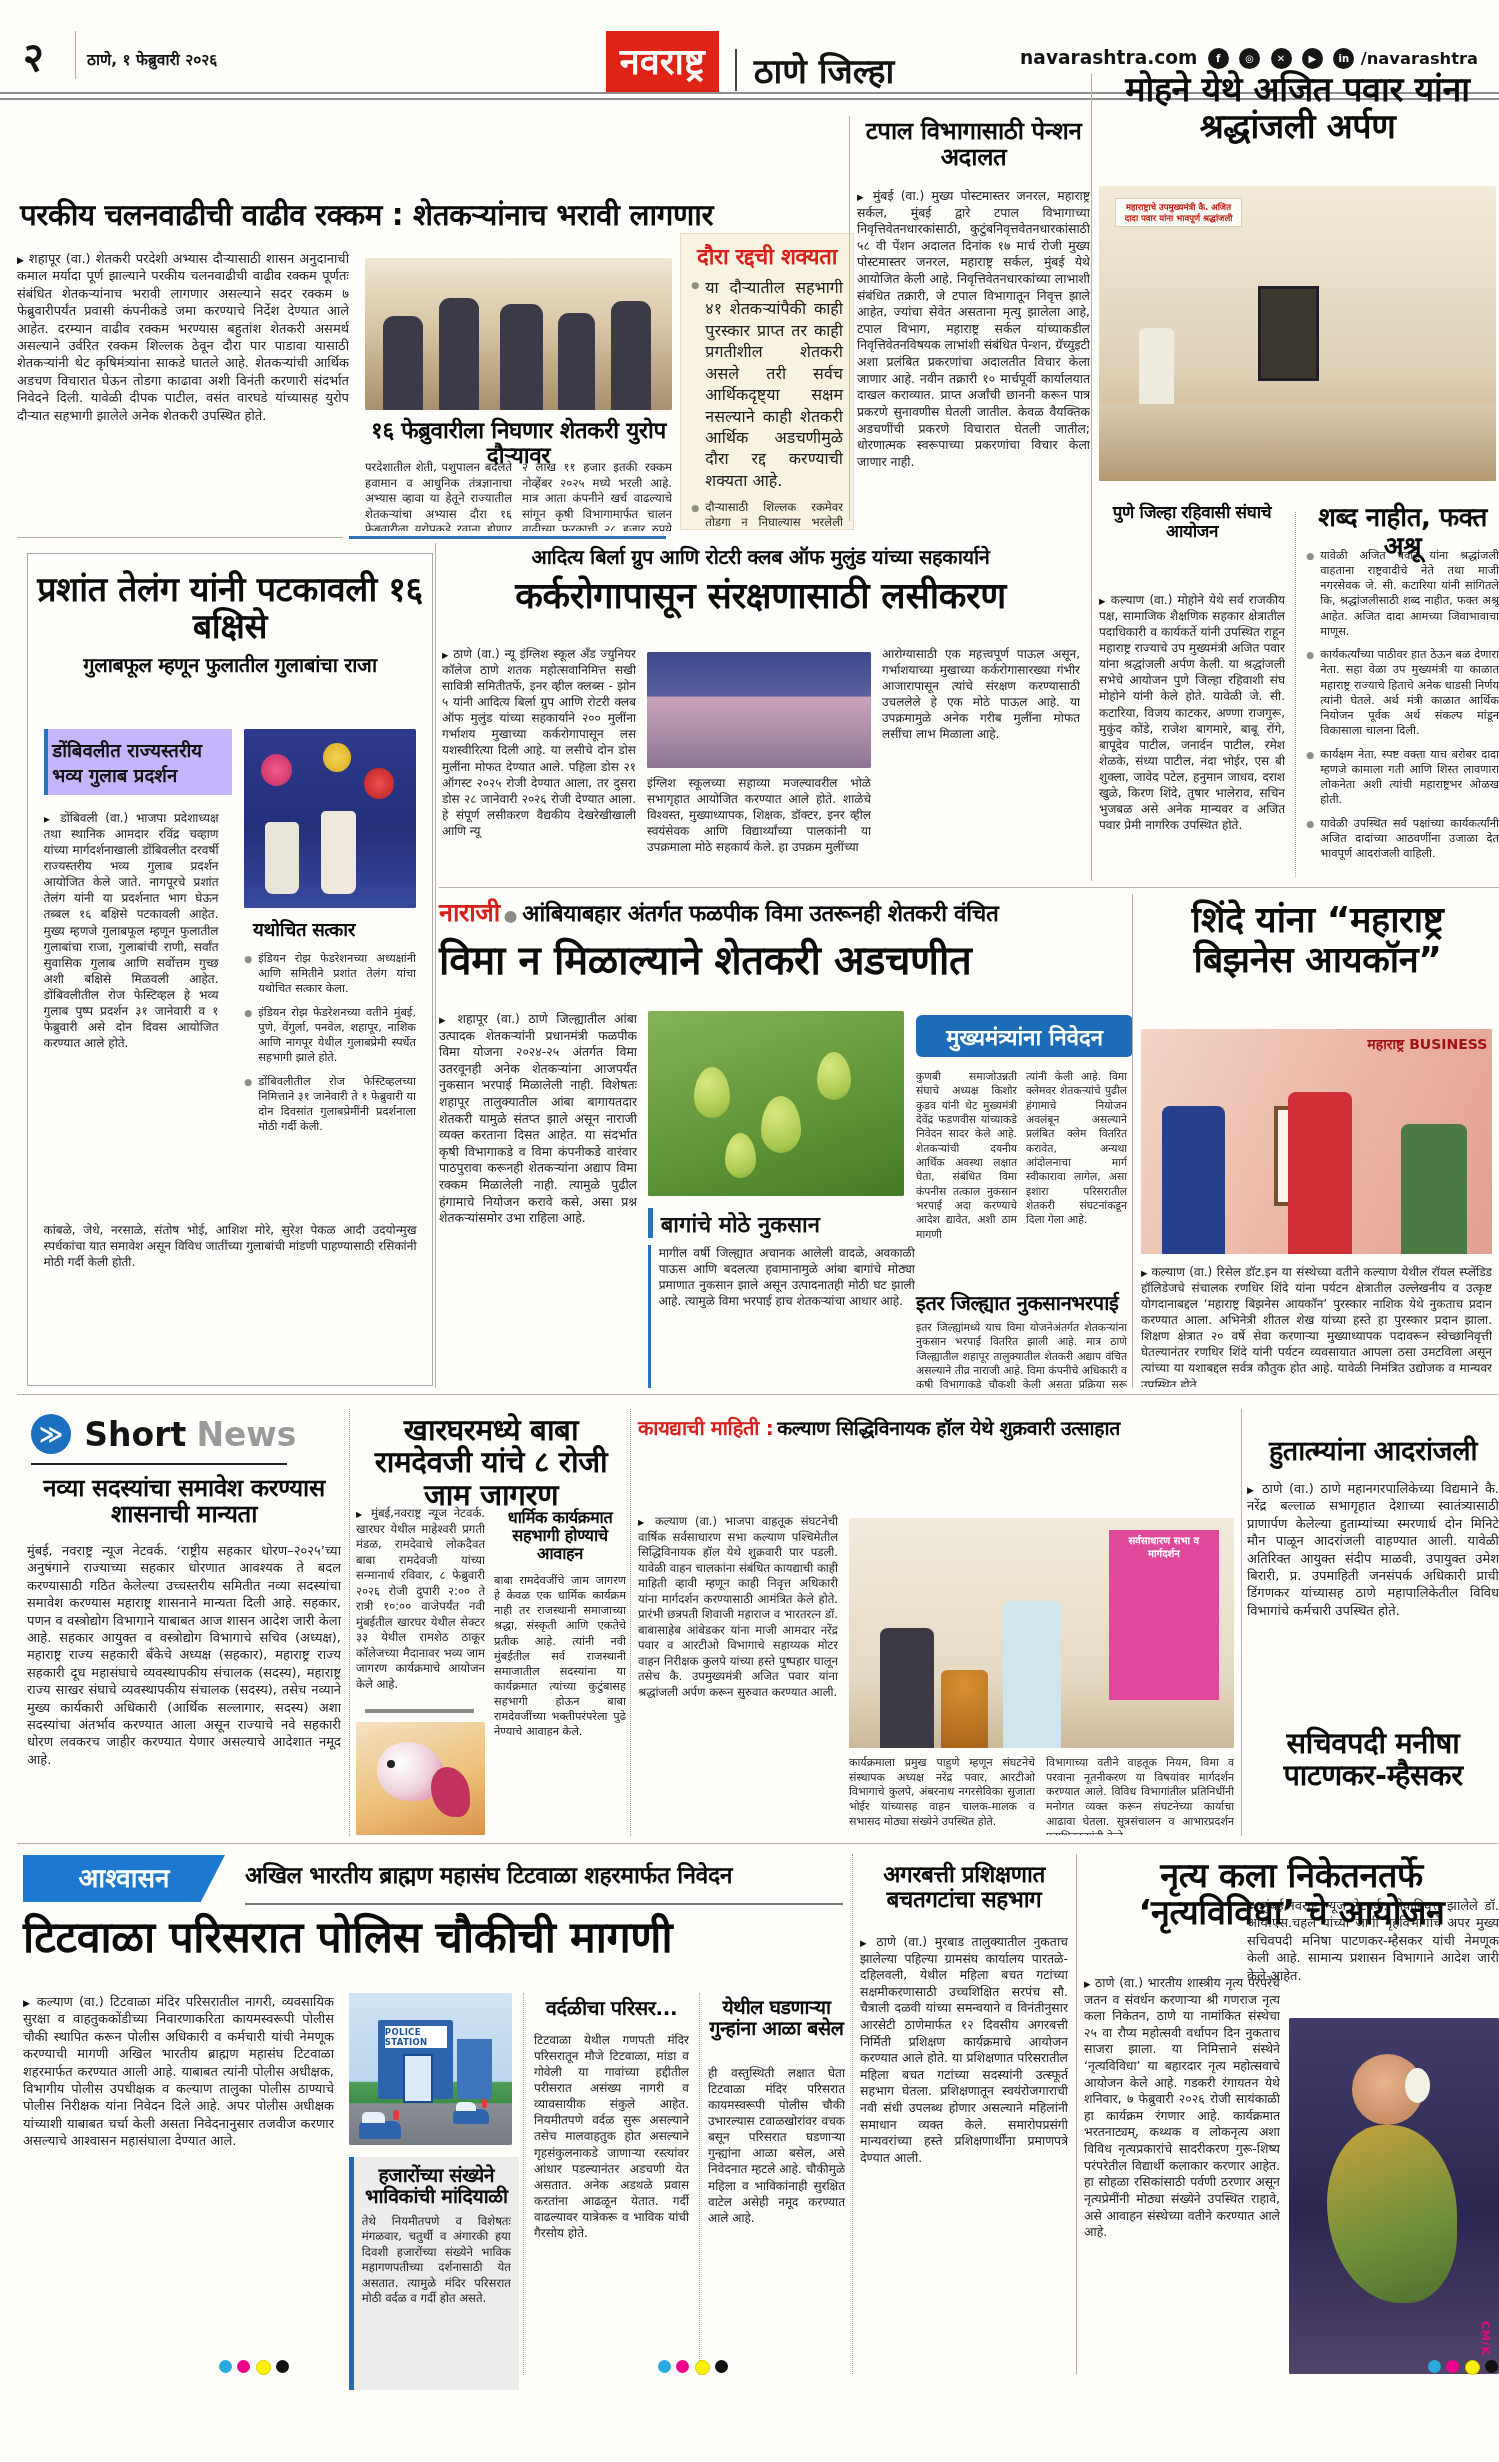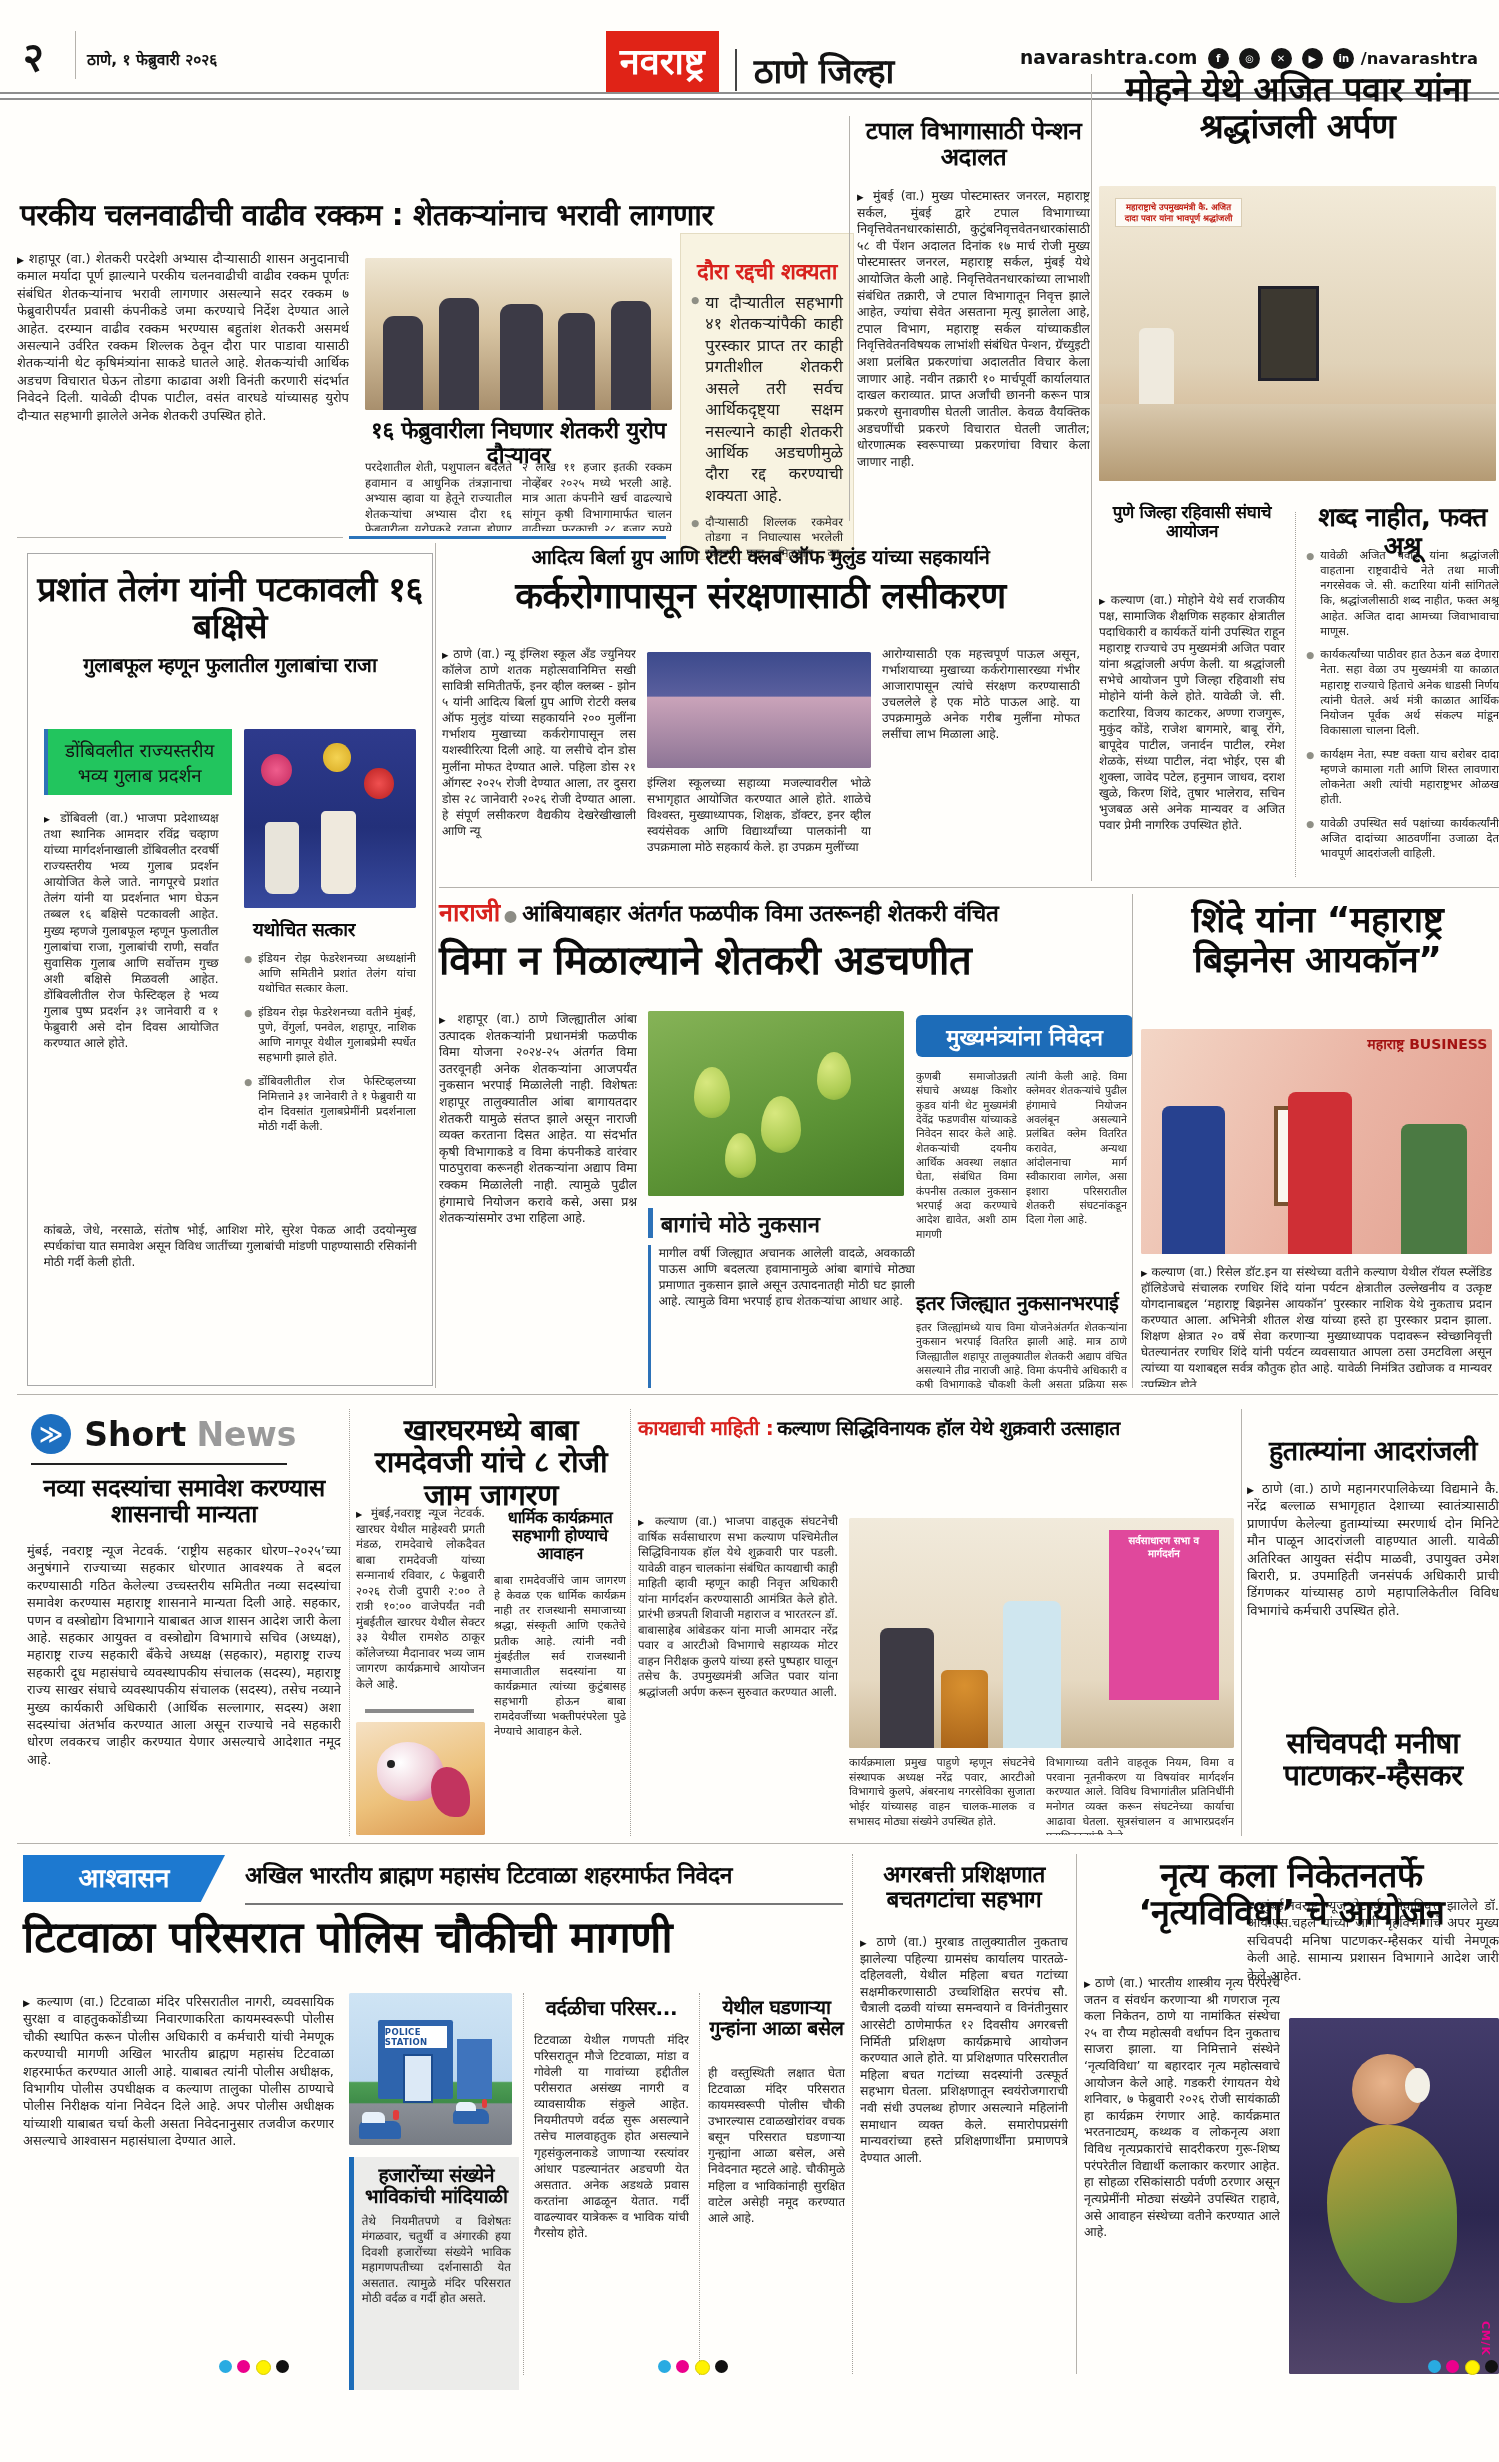--- a/index.html
+++ b/index.html
@@ -15,26 +15,26 @@
   .vdot{position:absolute;width:0;border-left:1.6px dotted #a3a09a}
   .hline{position:absolute;height:0.8px;background:#b5b2ac}
   .photo{position:absolute;border-radius:1.6px;overflow:hidden}
   .bullet{display:flex;gap:6.2px;margin-bottom:8.5px}
   .bullet::before{content:"●";flex:0 0 auto;color:#8f8f85;font-size:9.3px;line-height:1.7}
   .red{color:#d8211d}
   .sicon{display:inline-flex;width:21px;height:21px;border-radius:50%;background:#161616;color:#fff;
          align-items:center;justify-content:center;font-size:10px;font-weight:700;margin-left:3.9px;vertical-align:middle}
   .masthead-box{background:#e02317;color:#fff;font-weight:800;padding:4.7px 14px 7.8px;display:inline-block}
   .rule2{position:absolute;left:0;width:1500px;border-top:2.3px solid #8e8e8e;border-bottom:2.3px solid #8e8e8e;height:3.9px;background:#fff}
-  .beige-box{background:#f8f3e1;border:0.8px solid #e4dcc2;padding:26px 10px}
+  .beige-box{background:#f8f3e1;border:0.8px solid #e4dcc2;padding:11px 10px}
   .bluebox-title{background:#1d6cb8;color:#fff;font-weight:800;border-radius:6.2px;text-align:center;padding:6.2px 3.1px}
   .graybox{background:#ececea;border-left:5.4px solid #1d6cb8;padding:7.8px 7.8px}
   .kbox{background:#1d79d0;color:#fff;font-weight:800;text-align:center;
         clip-path:polygon(0 0,100% 0,88% 100%,0 100%)}
-  .nlbox{background:#22c55e;font-weight:400;text-align:center;padding:7.8px 4.7px;border-left:4.7px solid #2d72b8}
+  .nlbox{background:#c4b5fd;font-weight:700;padding:7.8px 4.7px;border-left:4.7px solid #2d72b8}
   .sidebar-t{border-left:5.4px solid #2d72b8;padding-left:7.8px;font-weight:800}
   
   .ph-meeting{background:linear-gradient(180deg,#efe6d2 0%,#d9c6a4 45%,#a88f6d 100%)}
   .ph-meeting i{position:absolute;bottom:0;background:#3c3a46;border-radius:11px 11px 0 0}
   .ph-memorial{background:linear-gradient(180deg,#f2ead8,#e0d2b8 60%,#caa77d)}
   .ph-banner{position:absolute;background:#fdfbf6;border:0.8px solid #d9cdb4;color:#c02015;font-weight:700;
              padding:3.1px;text-align:center;line-height:1.25}
   .ph-group{background:linear-gradient(180deg,#3c4a8c 0%,#5a5f9e 38%,#caa3b9 39%,#8d7596 100%)}
   .ph-flowers{background:linear-gradient(180deg,#2e3a8c,#23307a 55%,#384a9e),
               radial-gradient(circle at 30% 70%,#e5477d 0 14%,transparent 15%)}

